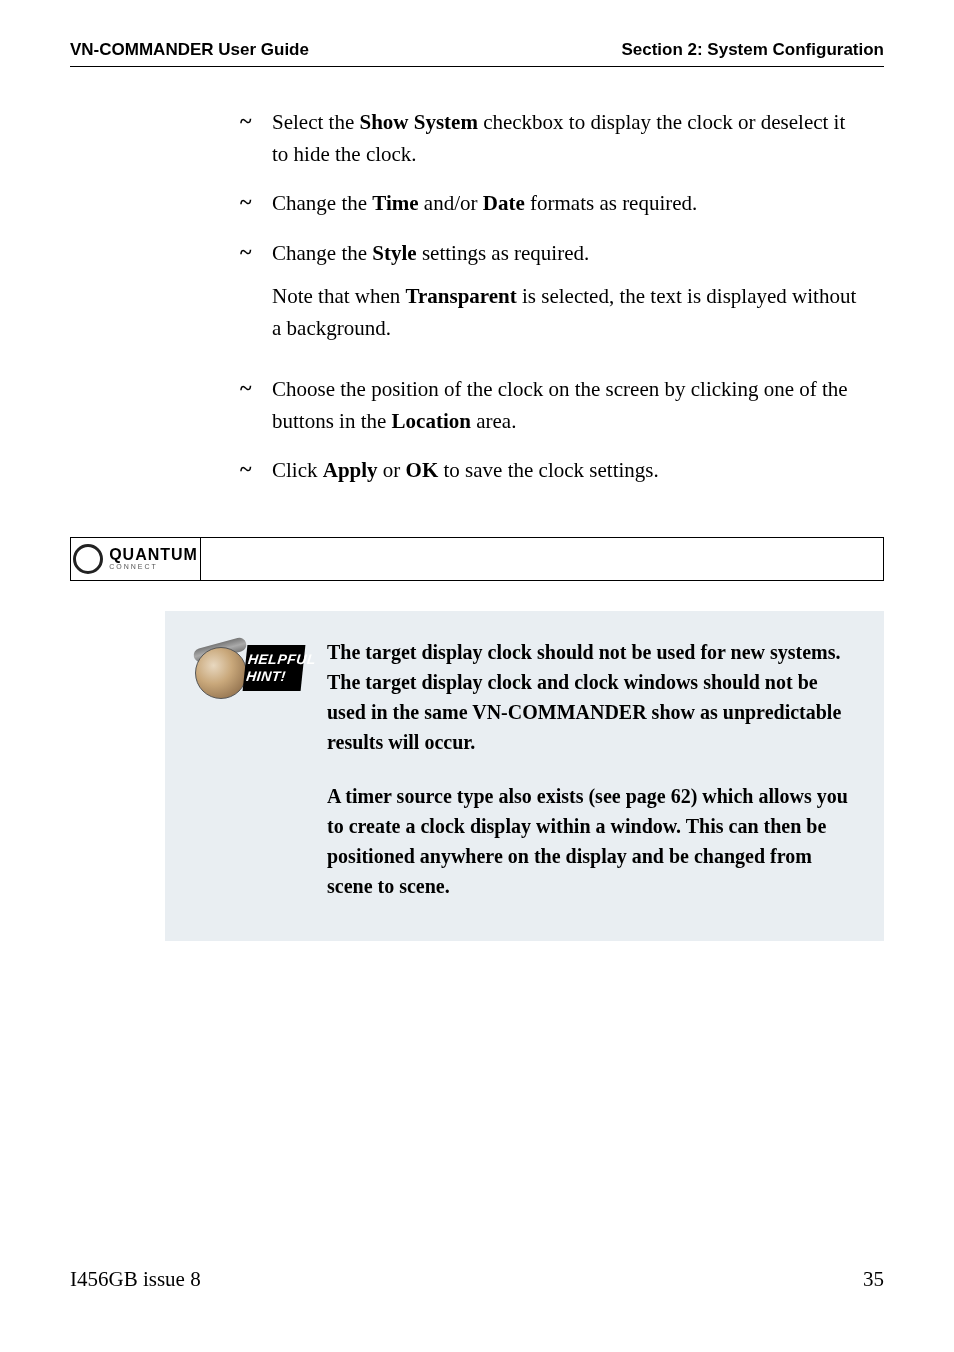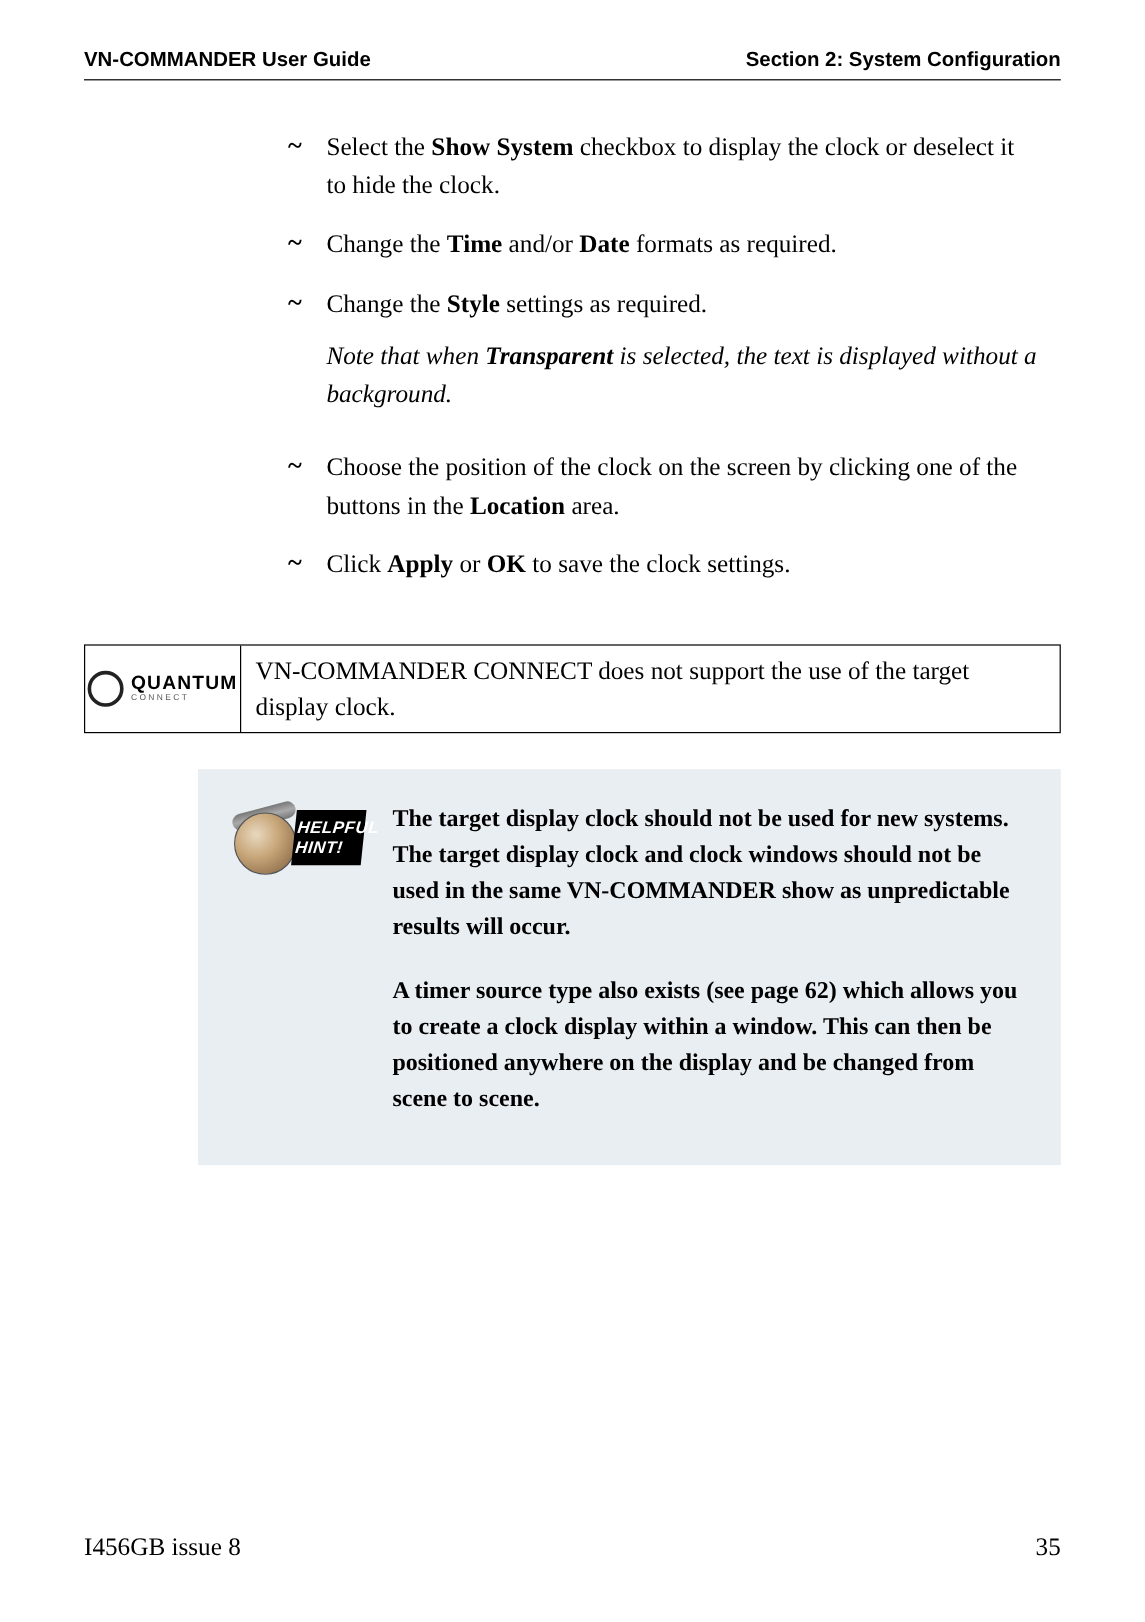--- a/index.html
+++ b/index.html
@@ -42,21 +42,20 @@
     width: 32px;
     flex: 0 0 32px;
     font-weight: bold;
     font-size: 22px;
     line-height: 1.3;
   }
   .bullet-body {
     flex: 1;
   }
   .italic-note {
-    font-style: italic;
     margin-top: 12px;
     margin-bottom: 12px;
   }
   .bold { font-weight: bold; }
   .quantum-box {
     display: flex;
     border: 1px solid #000;
     margin-top: 50px;
     margin-bottom: 30px;
   }
@@ -163,21 +162,21 @@
     flex: 1;
     font-size: 20px;
     line-height: 1.5;
     font-weight: bold;
   }
   .hint-para2 {
     margin-top: 24px;
   }
   .footer {
     position: absolute;
-    bottom: 50px;
+    bottom: 60px;
     left: 70px;
     right: 70px;
     display: flex;
     justify-content: space-between;
     font-size: 21px;
   }
 </style>
 </head>
 <body>
 
@@ -233,21 +232,20 @@
     <div class="quantum-box">
       <div class="quantum-left">
         <div class="quantum-logo">
           <div class="quantum-circle"></div>
           <div class="quantum-text">
             <div class="quantum-main">QUANTUM</div>
             <div class="quantum-sub">CONNECT</div>
           </div>
         </div>
       </div>
-      <div class="quantum-right">VN-COMMANDER CONNECT does not support the use of the target display clock.</div>
     </div>
 
     <div class="hint-box">
       <div class="hint-icon">
         <div class="hint-band"></div>
         <div class="hint-head"></div>
         <div class="hint-label">
           <span>HELPFUL</span>
           <span>HINT!</span>
         </div>

